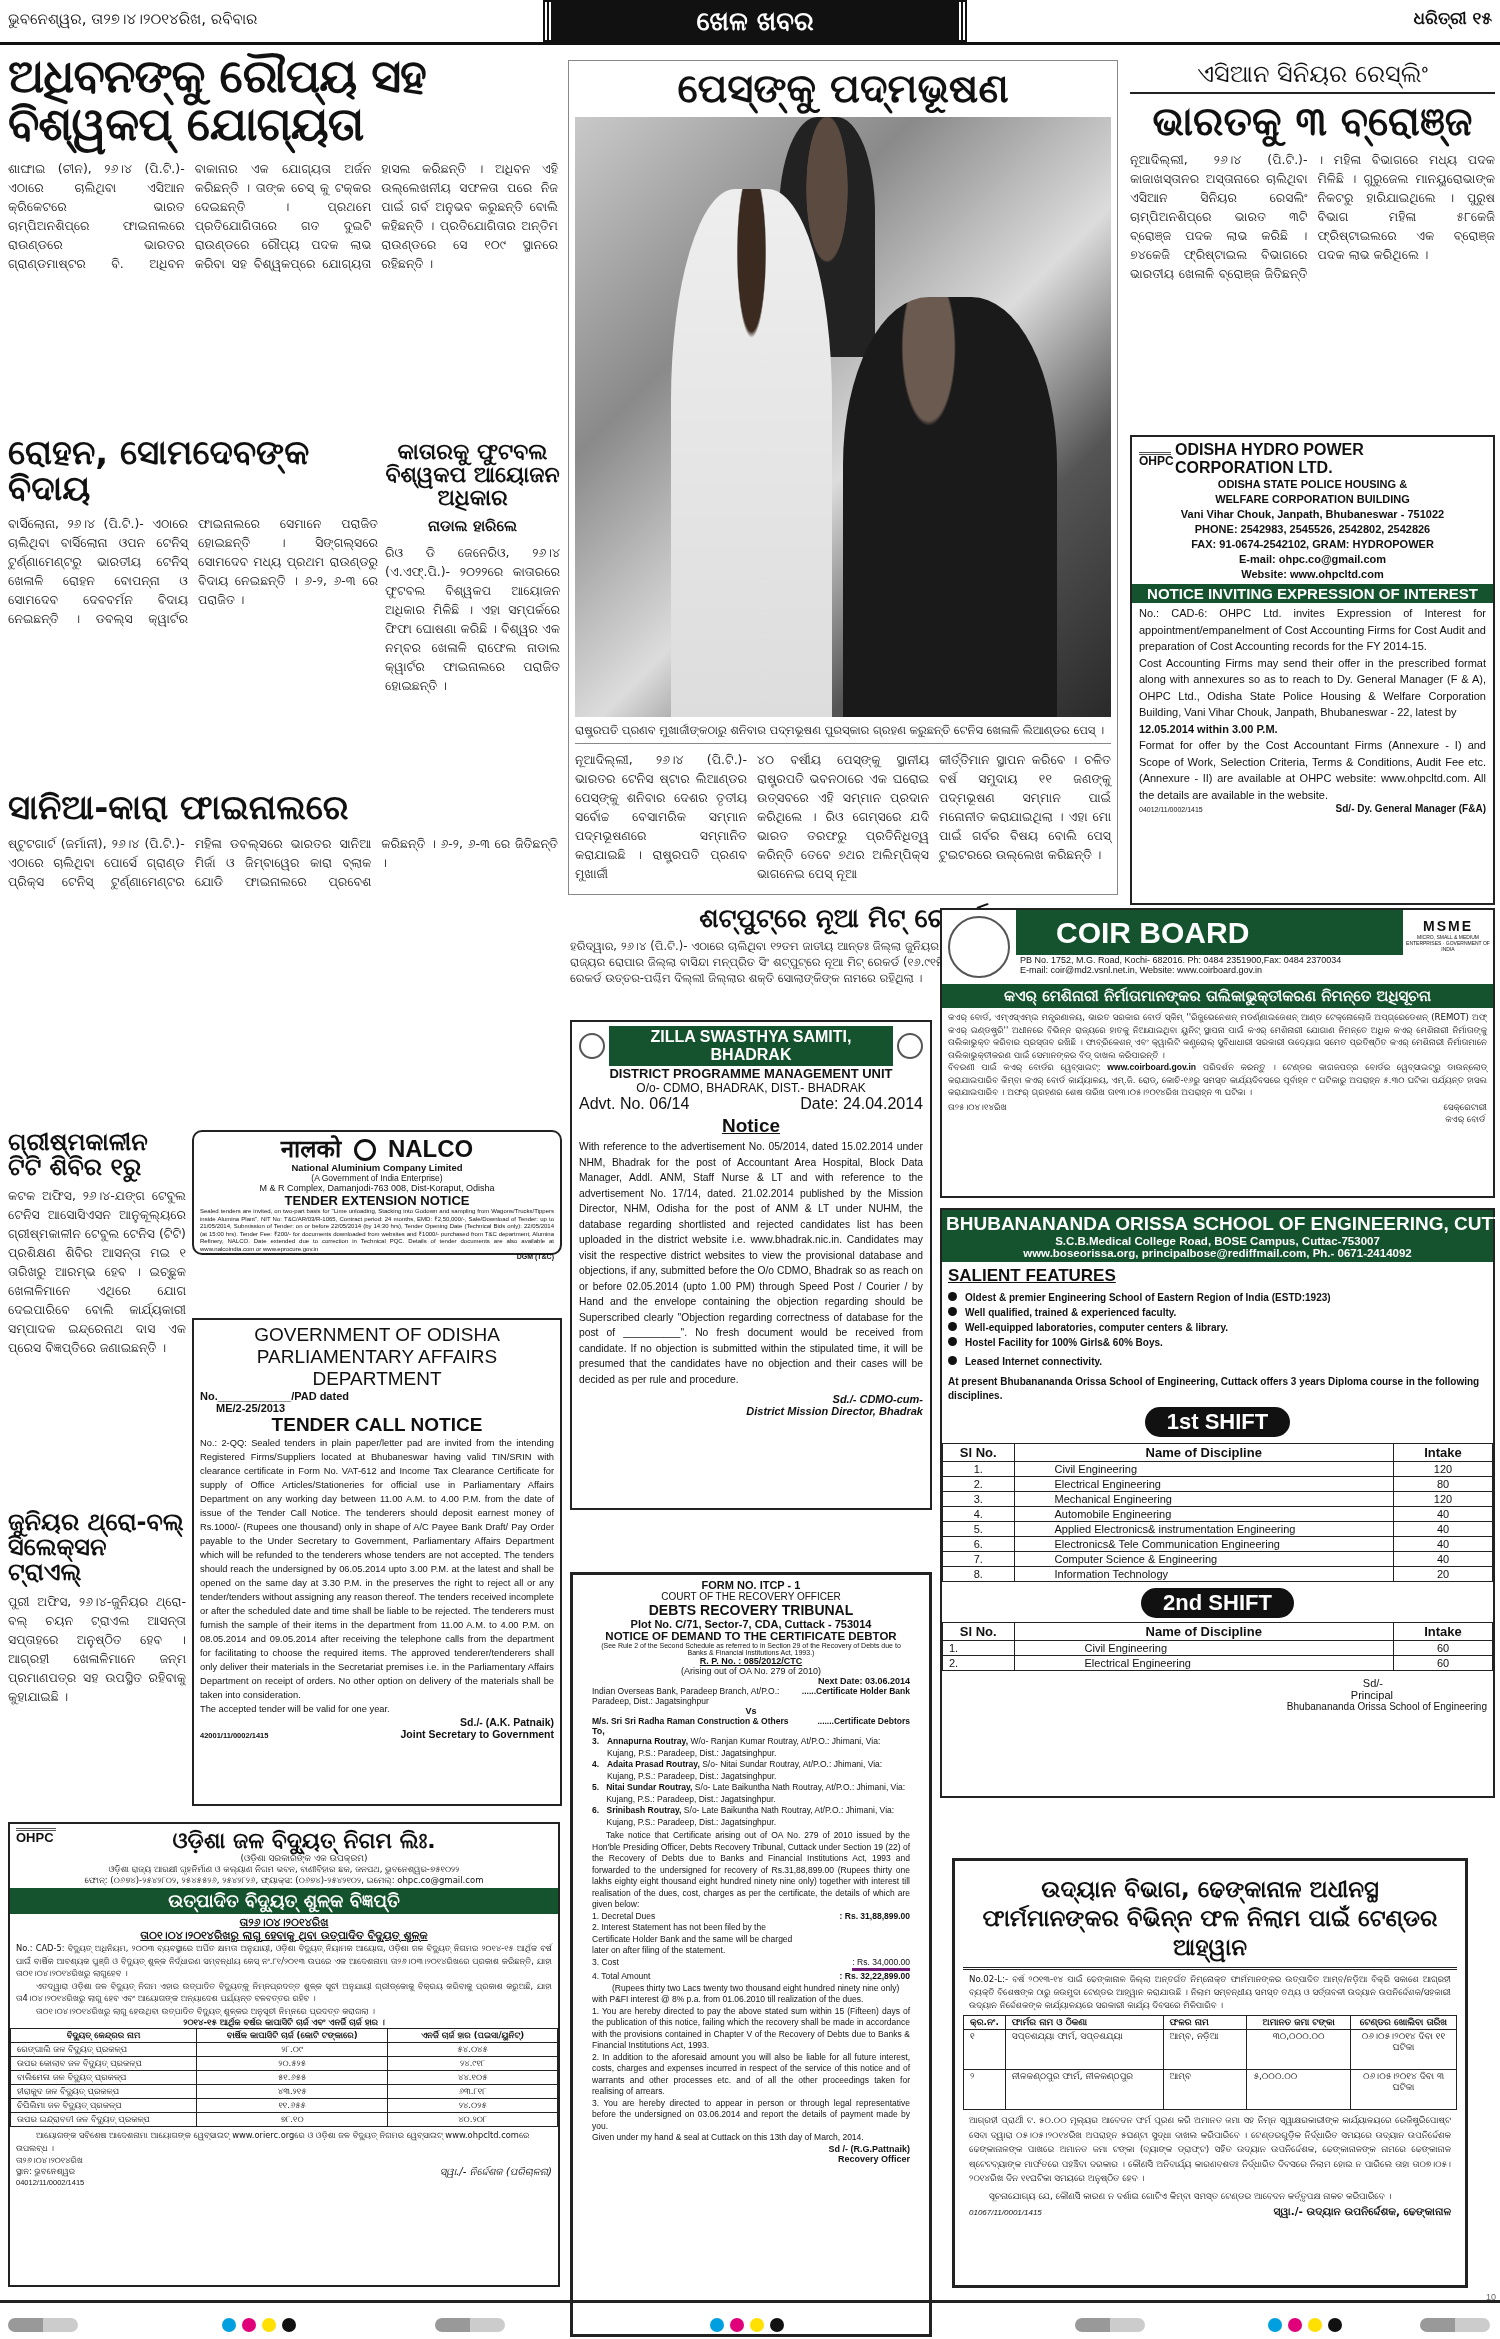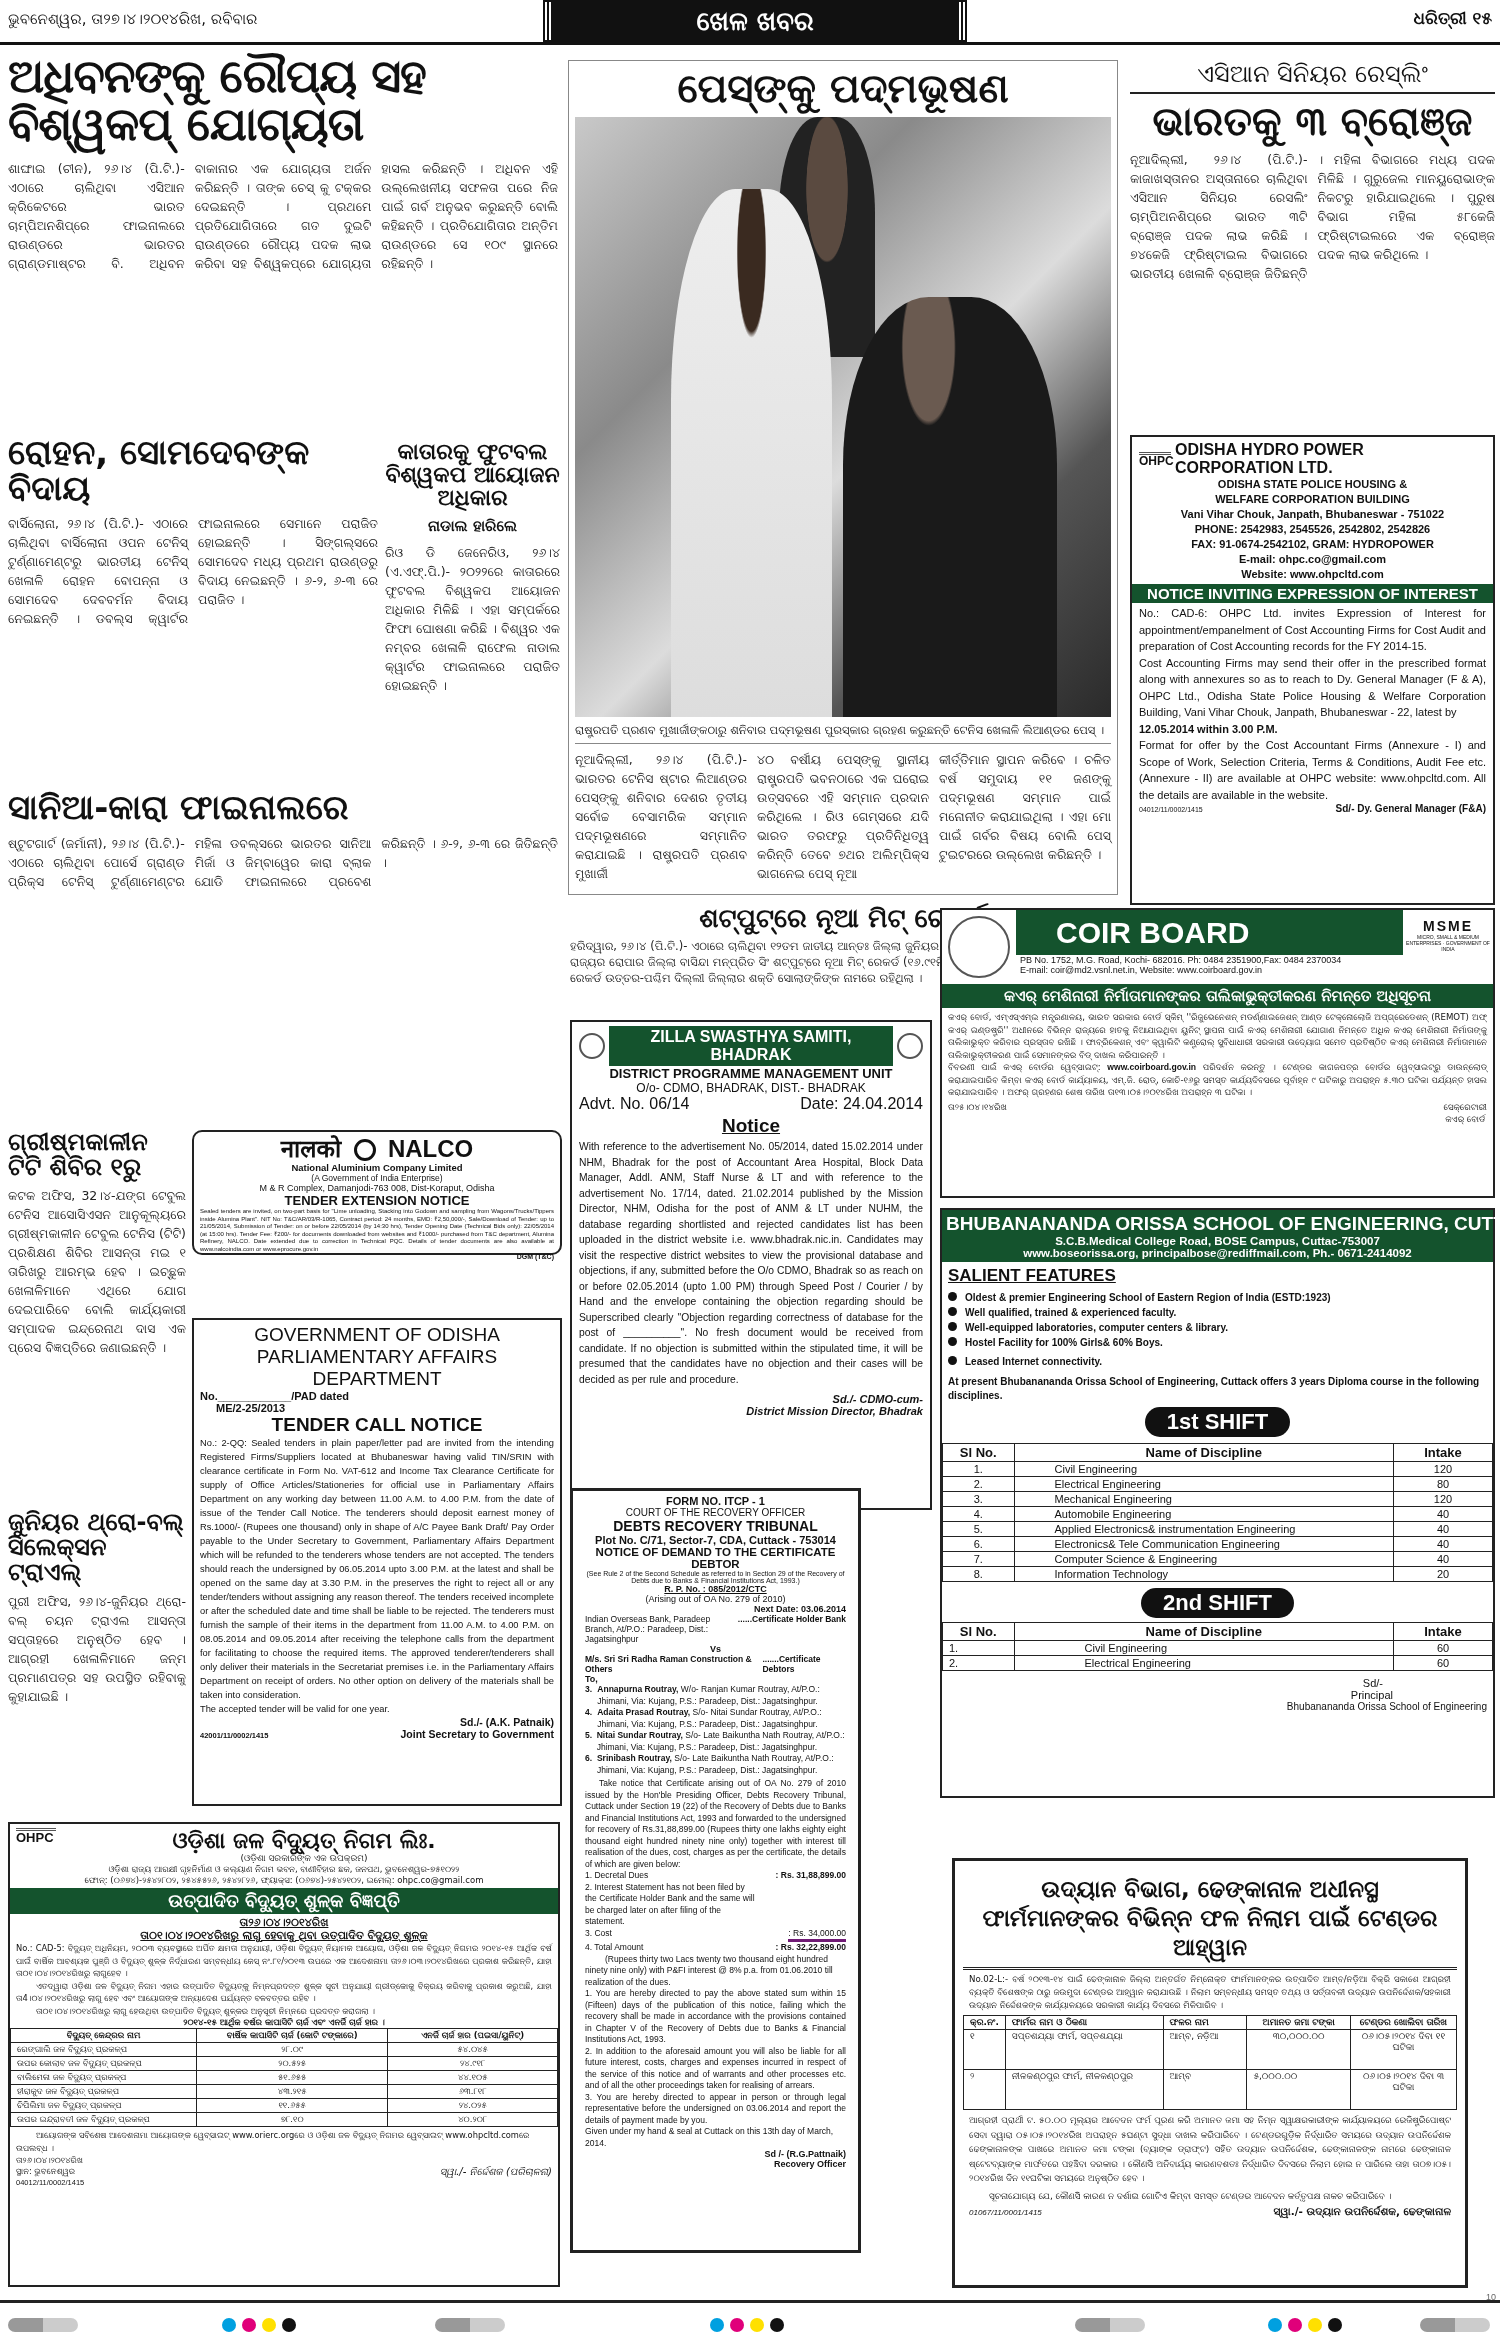--- a/index.html
+++ b/index.html
@@ -54,21 +54,21 @@
   <div class="body-odia" style="height:300px;overflow:hidden">ରିଓ ଡି ଜେନେରିଓ, ୨୬।୪ (ଏ.ଏଫ୍.ପି.)- ୨୦୨୨ରେ କାତାରରେ ଫୁଟବଲ ବିଶ୍ୱକପ ଆୟୋଜନ ଅଧିକାର ମିଳିଛି । ଏହା ସମ୍ପର୍କରେ ଫିଫା ଘୋଷଣା କରିଛି । ବିଶ୍ୱର ଏକ ନମ୍ବର ଖେଳାଳି ରାଫେଲ ନାଡାଲ କ୍ୱାର୍ଟର ଫାଇନାଲରେ ପରାଜିତ ହୋଇଛନ୍ତି ।</div>
 </div>
 
 <div class="abs" style="left:8px;top:790px;width:550px">
   <div class="hl" style="font-size:34px">ସାନିଆ-କାରା ଫାଇନାଲରେ</div>
   <div class="body-odia" style="margin-top:8px;column-count:3;column-gap:10px;height:260px;overflow:hidden">ଷ୍ଟୁଟଗାର୍ଟ (ଜର୍ମାନୀ), ୨୬।୪ (ପି.ଟି.)- ଏଠାରେ ଚାଲିଥିବା ପୋର୍ସେ ଗ୍ରାଣ୍ଡ ପ୍ରିକ୍ସ ଟେନିସ୍ ଟୁର୍ଣ୍ଣାମେଣ୍ଟର ମହିଳା ଡବଲ୍‌ସରେ ଭାରତର ସାନିଆ ମିର୍ଜା ଓ ଜିମ୍ବାୱେର କାରା ବ୍ଲାକ ଯୋଡି ଫାଇନାଲରେ ପ୍ରବେଶ କରିଛନ୍ତି । ୬-୨, ୬-୩ ରେ ଜିତିଛନ୍ତି ।</div>
 </div>
 
 <div class="abs" style="left:8px;top:1130px;width:178px">
   <div class="hl" style="font-size:24px">ଗ୍ରୀଷ୍ମକାଳୀନ ଟିଟି ଶିବିର ୧ରୁ</div>
-  <div class="body-odia" style="margin-top:6px;height:360px;overflow:hidden">କଟକ ଅଫିସ, 32।୪-ଯଙ୍ଗ ଟେବୁଲ ଟେନିସ ଆସୋସିଏସନ ଆନୁକୂଲ୍ୟରେ ଗ୍ରୀଷ୍ମକାଳୀନ ଟେବୁଲ ଟେନିସ (ଟିଟି) ପ୍ରଶିକ୍ଷଣ ଶିବିର ଆସନ୍ତା ମଇ ୧ ତାରିଖରୁ ଆରମ୍ଭ ହେବ । ଇଚ୍ଛୁକ ଖେଳାଳିମାନେ ଏଥିରେ ଯୋଗ ଦେଇପାରିବେ ବୋଲି କାର୍ଯ୍ୟକାରୀ ସମ୍ପାଦକ ଇନ୍ଦ୍ରେନାଥ ଦାସ ଏକ ପ୍ରେସ ବିଜ୍ଞପ୍ତିରେ ଜଣାଇଛନ୍ତି ।</div>
+  <div class="body-odia" style="margin-top:6px;height:360px;overflow:hidden">କଟକ ଅଫିସ, ୨୬।୪-ଯଙ୍ଗ ଟେବୁଲ ଟେନିସ ଆସୋସିଏସନ ଆନୁକୂଲ୍ୟରେ ଗ୍ରୀଷ୍ମକାଳୀନ ଟେବୁଲ ଟେନିସ (ଟିଟି) ପ୍ରଶିକ୍ଷଣ ଶିବିର ଆସନ୍ତା ମଇ ୧ ତାରିଖରୁ ଆରମ୍ଭ ହେବ । ଇଚ୍ଛୁକ ଖେଳାଳିମାନେ ଏଥିରେ ଯୋଗ ଦେଇପାରିବେ ବୋଲି କାର୍ଯ୍ୟକାରୀ ସମ୍ପାଦକ ଇନ୍ଦ୍ରେନାଥ ଦାସ ଏକ ପ୍ରେସ ବିଜ୍ଞପ୍ତିରେ ଜଣାଇଛନ୍ତି ।</div>
 </div>
 
 <div class="abs" style="left:8px;top:1510px;width:178px">
   <div class="hl" style="font-size:24px">ଜୁନିୟର ଥ୍ରୋ-ବଲ୍ ସିଲେକ୍ସନ ଟ୍ରାଏଲ୍</div>
   <div class="body-odia" style="margin-top:6px;height:230px;overflow:hidden">ପୁରୀ ଅଫିସ, ୨୬।୪-ଜୁନିୟର ଥ୍ରୋ-ବଲ୍ ଚୟନ ଟ୍ରାଏଲ ଆସନ୍ତା ସପ୍ତାହରେ ଅନୁଷ୍ଠିତ ହେବ । ଆଗ୍ରହୀ ଖେଳାଳିମାନେ ଜନ୍ମ ପ୍ରମାଣପତ୍ର ସହ ଉପସ୍ଥିତ ରହିବାକୁ କୁହାଯାଇଛି ।</div>
 </div>
 
 <div class="abs box" style="left:192px;top:1130px;width:370px;height:125px;border-radius:10px;padding:4px 6px">
   <div style="text-align:center;font-weight:bold;font-size:24px;line-height:26px">
     <span>नालको</span>
@@ -196,21 +196,21 @@
   <div class="eng" style="display:flex;justify-content:space-between;font-size:16px">
     <span>Advt. No. 06/14</span>
     <span>Date: 24.04.2014</span>
   </div>
   <div class="eng" style="text-align:center;font-size:19px;font-weight:bold;text-decoration:underline;margin:2px 0">Notice</div>
   <div class="eng" style="font-size:10.3px;line-height:15.5px;text-align:justify">With reference to the advertisement No. 05/2014, dated 15.02.2014 under NHM, Bhadrak for the post of Accountant Area Hospital, Block Data Manager, Addl. ANM, Staff Nurse &amp; LT and with reference to the advertisement No. 17/14, dated. 21.02.2014 published by the Mission Director, NHM, Odisha for the post of ANM &amp; LT under NUHM, the database regarding shortlisted and rejected candidates list has been uploaded in the district website i.e. www.bhadrak.nic.in. Candidates may visit the respective district websites to view the provisional database and objections, if any, submitted before the O/o CDMO, Bhadrak so as reach on or before 02.05.2014 (upto 1.00 PM) through Speed Post / Courier / by Hand and the envelope containing the objection regarding should be Superscribed clearly "Objection regarding correctness of database for the post of __________". No fresh document would be received from candidate. If no objection is submitted within the stipulated time, it will be presumed that the candidates have no objection and their cases will be decided as per rule and procedure.</div>
   <div class="eng" style="text-align:right;font-size:11px;font-weight:bold;font-style:italic;margin-top:6px">Sd./- CDMO-cum-</div>
   <div class="eng" style="text-align:right;font-size:11px;font-weight:bold;font-style:italic">District Mission Director, Bhadrak</div>
 </div>
 
-<div class="abs box" style="left:570px;top:1488px;width:291px;height:765px;padding:4px 12px;border-width:3px">
+<div class="abs box" style="left:570px;top:1572px;width:362px;height:765px;padding:4px 19px;border-width:3px">
   <div class="cond" style="text-align:center;font-size:11px;font-weight:bold">FORM NO. ITCP - 1</div>
   <div class="eng" style="text-align:center;font-size:10px">COURT OF THE RECOVERY OFFICER</div>
   <div class="eng" style="text-align:center;font-size:14px;font-weight:bold">DEBTS RECOVERY TRIBUNAL</div>
   <div class="cond" style="text-align:center;font-size:11px;font-weight:bold">Plot No. C/71, Sector-7, CDA, Cuttack - 753014</div>
   <div class="cond" style="text-align:center;font-size:11.5px;font-weight:bold">NOTICE OF DEMAND TO THE CERTIFICATE DEBTOR</div>
   <div class="cond" style="text-align:center;font-size:7px">(See Rule 2 of the Second Schedule as referred to in Section 29 of the Recovery of Debts due to Banks &amp; Financial Institutions Act, 1993.)</div>
   <div class="eng" style="text-align:center;font-size:9px;font-weight:bold;text-decoration:underline">R. P. No. : 085/2012/CTC</div>
   <div class="eng" style="text-align:center;font-size:9px">(Arising out of OA No. 279 of 2010)</div>
   <div class="eng" style="text-align:right;font-size:9px;font-weight:bold">Next Date: 03.06.2014</div>
   <div style="display:flex;justify-content:space-between;font-size:8.5px;gap:6px" class="cond">

